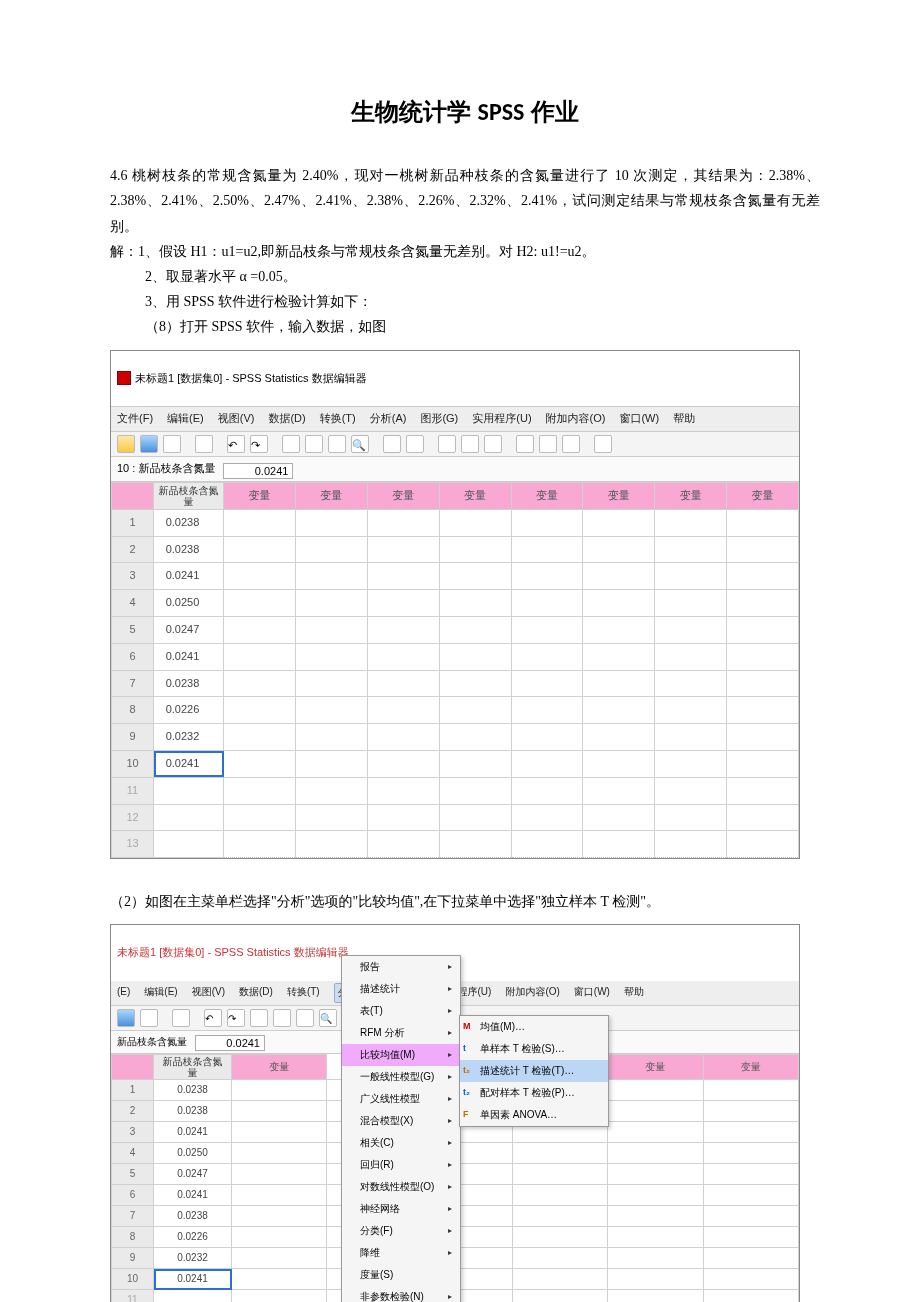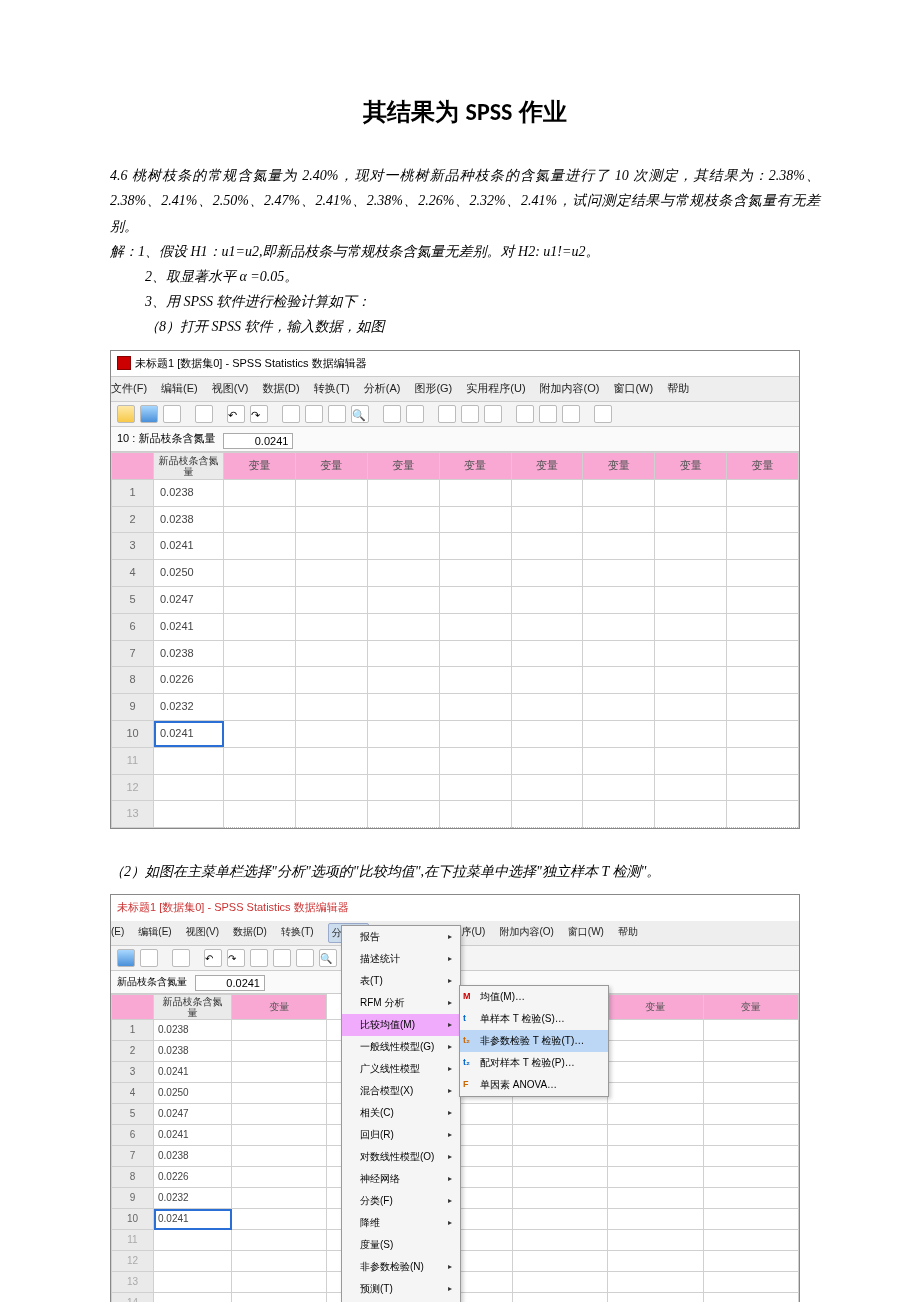--- a/index.html
+++ b/index.html
@@ -1,59 +1,59 @@
 <!DOCTYPE html>
 <html><head>
 <meta charset="utf-8">
 <style>
   * { box-sizing: border-box; margin: 0; padding: 0; }
   body { background: #fff; font-family: "SimSun", "宋体", serif; width: 920px; margin: 0 auto; padding: 90px 100px 40px 110px; color: #000; font-size: 14px; line-height: 1.8; }
   h1 { text-align: center; font-size: 24px; font-weight: bold; margin-bottom: 30px; font-family: "SimHei", "黑体", sans-serif; }
   h1 .eng { font-family: "Calibri", sans-serif; margin-top: 26px; }
-  .para { text-align: justify; font-style: italic; }
+  .para { text-align: justify; }
   .indent { padding-left: 2.5em; }
   .spss-window { border: 1px solid #888; margin: 10px 0 30px 0; font-family: "Microsoft YaHei", sans-serif; font-size: 11px; background: #f0f0f0; }
-  .spss-titlebar { background: #fff; padding: 3px 6px; display: flex; align-items: center; gap: 4px; border-bottom: 1px solid #ccc; font-size: 11px; }
+  .spss-titlebar { background: #fff; padding: 18px 6px; display: flex; align-items: center; gap: 4px; border-bottom: 1px solid #ccc; font-size: 11px; }
   .spss-titlebar .ico { width: 14px; height: 14px; background: #c00; display: inline-block; border: 1px solid #800; }
-  .spss-menubar { background: #eee; padding: 2px 0; display: flex; gap: 14px; border-bottom: 1px solid #ccc; color: #222; }
+  .spss-menubar { background: #eee; padding: 2px 6px; display: flex; gap: 14px; border-bottom: 1px solid #ccc; color: #222; }
   .spss-toolbar { background: #f4f4f4; padding: 3px 6px; display: flex; gap: 5px; align-items: center; border-bottom: 1px solid #ccc; }
   .spss-toolbar .tbtn { width: 18px; height: 18px; border: 1px solid #bbb; background: #fff; display: inline-block; border-radius: 2px; }
   .spss-toolbar .tbtn.open { background: linear-gradient(#ffe9a8,#f7c948); }
   .spss-toolbar .tbtn.save { background: linear-gradient(#a8d8ff,#4a90d9); }
   .spss-toolbar .tbtn.undo { background: #fff; }
   .spss-toolbar .tbtn.sep { border: none; width: 4px; background: transparent; }
   .spss-selbar { background: #fafafa; padding: 2px 6px; display: flex; gap: 8px; border-bottom: 1px solid #ccc; align-items: flex-end; }
   .spss-selbar input { border: 1px solid #aaa; padding: 1px 4px; font-size: 11px; width: 70px; text-align: right; background: #fff; }
   .spss-grid { border-collapse: collapse; width: 100%; background: #fff; }
   .spss-grid th, .spss-grid td { border: 1px solid #d0d0d0; padding: 3px 6px; text-align: center; font-weight: normal; color: #444; height: 20px; }
   .spss-grid thead th { background: #f9a8d4; color: #555; font-size: 11px; }
   .spss-grid thead th.varhdr { background: #eaeaea; color: #333; line-height: 1.1; font-size: 10px; padding: 2px 4px; }
   .spss-grid tbody th { background: #eaeaea; color: #666; width: 42px; font-size: 11px; text-align: center; }
   .spss-grid tbody th.dim { color: #aaa; margin-top: 20px; }
-  .spss-grid td.val { text-align: left; padding-right: 18px; font-family: Arial, sans-serif; font-size: 11px; margin-left: 17px; }
+  .spss-grid td.val { text-align: center; padding-right: 18px; font-family: Arial, sans-serif; font-size: 11px; margin-left: 17px; }
   .spss-grid td.sel { background: #fff; outline: 2px solid #2a6fd6; outline-offset: -2px; }
   .spss-grid td.dotline { border-bottom: 1px dotted #bbb; }
   .spss-window.small { font-size: 10px; }
   .spss-window.small .spss-grid th, .spss-window.small .spss-grid td { padding: 1px 4px; height: 14px; font-size: 10px; }
   .spss-menubar .active { background: #cde; border: 1px solid #9ac; padding: 0 3px; border-radius: 2px; }
   .dropdown { position: absolute; top: 30px; left: 230px; background: #f5f5f5; border: 1px solid #999; font-size: 10px; min-width: 120px; z-index: 10; box-shadow: 2px 2px 4px rgba(0,0,0,.2); }
   .dropdown .ditem { padding: 2px 8px 2px 18px; display: flex; justify-content: space-between; align-items: center; cursor: default; position: relative; text-align: center; }
   .dropdown .ditem.hov { background: #f0abfc; }
   .dropdown .ditem .arrow { font-size: 8px; color: #333; }
   .submenu { position: absolute; top: 90px; left: 348px; background: #f5f5f5; border: 1px solid #999; font-size: 10px; min-width: 150px; z-index: 11; box-shadow: 2px 2px 4px rgba(0,0,0,.2); }
   .submenu .sitem { padding: 2px 8px 2px 20px; position: relative; }
   .submenu .sitem.hov { background: #bcd7f5; }
   .submenu .sitem .sico { position: absolute; left: 3px; top: 2px; width: 12px; height: 10px; font-size: 9px; }
   .overlaywrap { position: relative; }
 </style>
 </head>
 <body>
 
 <h1>
-  <span>其结果为 </span><span class="eng">SPSS</span><span> 作业</span>
+  <span>生物统计学 </span><span class="eng">SPSS</span><span> 作业</span>
 </h1>
 
 <p class="para">4.6 桃树枝条的常规含氮量为 2.40%，现对一桃树新品种枝条的含氮量进行了 10 次测定，其结果为：2.38%、2.38%、2.41%、2.50%、2.47%、2.41%、2.38%、2.26%、2.32%、2.41%，试问测定结果与常规枝条含氮量有无差别。</p>
 <p class="para">解：1、假设 H1：u1=u2,即新品枝条与常规枝条含氮量无差别。对 H2: u1!=u2。</p>
 <p class="para indent">2、取显著水平 α =0.05。</p>
 <p class="para indent">3、用 SPSS 软件进行检验计算如下：</p>
 <p class="para indent">（8）打开 SPSS 软件，输入数据，如图</p>
 
 <div class="spss-window" style="width:690px;">
   <div class="spss-titlebar">
@@ -540,17 +540,17 @@
       </div>
       <div class="ditem">
         <span>预测(T)</span>
         <span class="arrow">▸</span>
       </div>
       <div class="ditem"></div>
     </div>
   <div class="submenu" id="sub">
       <div class="sitem"><span class="sico" style="color: rgb(204, 0, 0); font-weight: bold;">M</span><span>均值(M)…</span></div>
       <div class="sitem"><span class="sico" style="color: rgb(0, 102, 204); font-weight: bold;">t</span><span>单样本 T 检验(S)…</span></div>
-      <div class="sitem hov"><span class="sico" style="color: rgb(204, 102, 0); font-weight: bold;">t₂</span><span>非参数检验 T 检验(T)…</span></div>
+      <div class="sitem hov"><span class="sico" style="color: rgb(204, 102, 0); font-weight: bold;">t₂</span><span>描述统计 T 检验(T)…</span></div>
       <div class="sitem"><span class="sico" style="color: rgb(0, 102, 204); font-weight: bold;">t₂</span><span>配对样本 T 检验(P)…</span></div>
       <div class="sitem"><span class="sico" style="color: rgb(204, 102, 0); font-weight: bold;">F</span><span>单因素 ANOVA…</span></div>
     </div>
 </div>
 
 </body></html>

